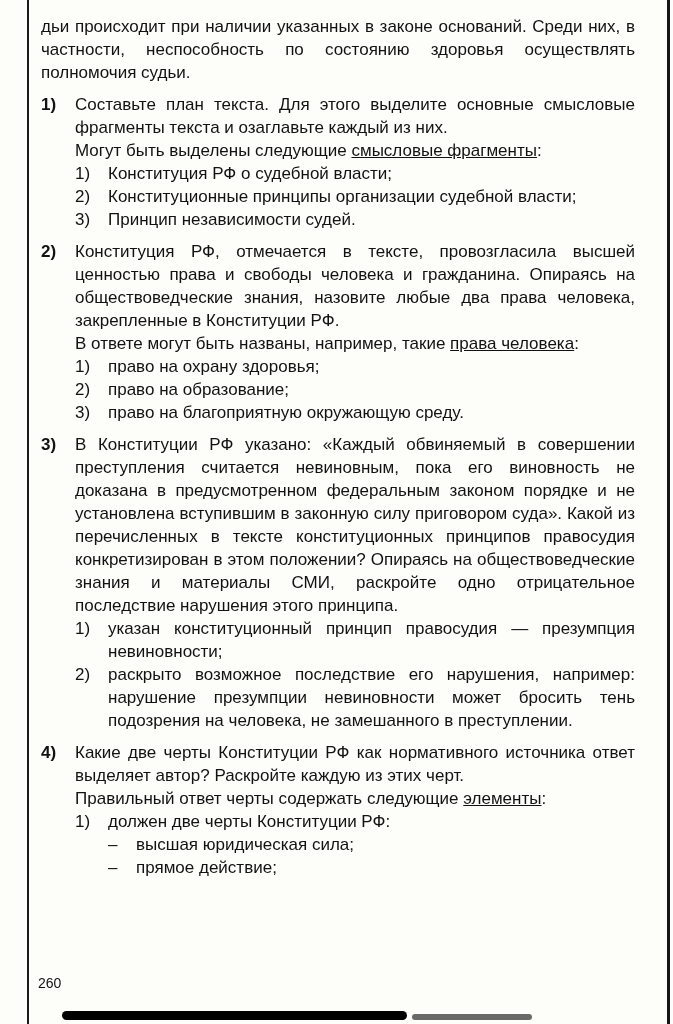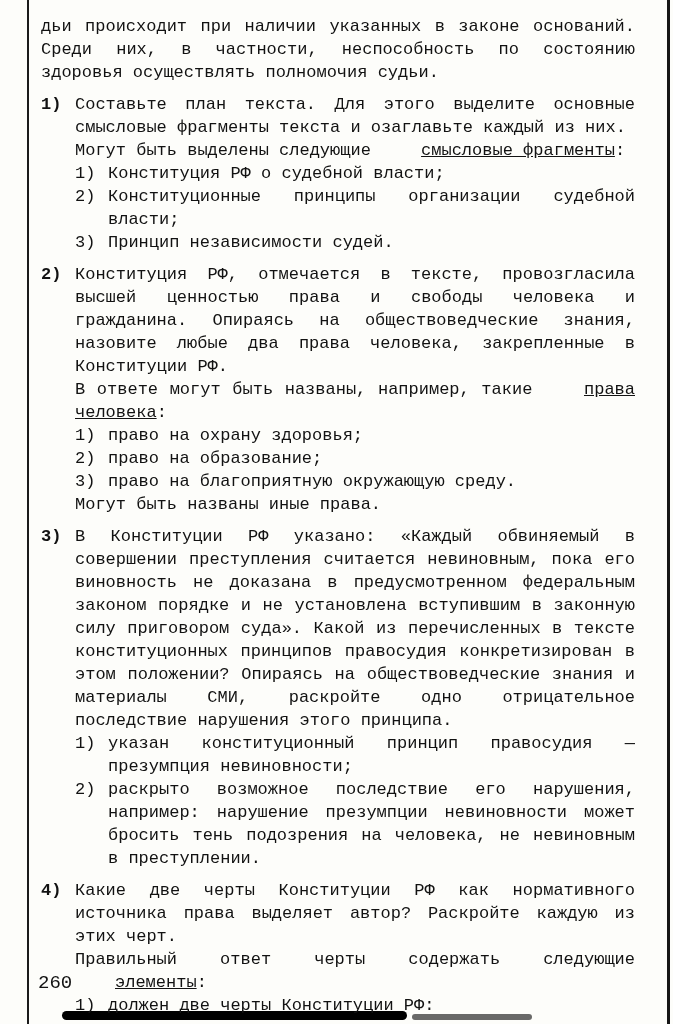--- a/index.html
+++ b/index.html
@@ -3,21 +3,21 @@
 <meta charset="utf-8">
 <style>
   * { margin: 0; padding: 0; box-sizing: border-box; }
   html, body { background: #ffffff; }
   .page {
     position: relative;
     width: 673px;
     height: 1024px;
     background: #fdfdfa;
     color: #121212;
-    font-family: Liberation Mono, monospace;
+    font-family: Liberation Sans, sans-serif;
     font-size: 17px;
     line-height: 23px;
     overflow: hidden;
     padding-left: 48px;
   }
   
   .edge-left {
     position: absolute; left: 27px; top: 0; width: 2px; height: 100%;
     background: #1b1b1b;
   }
@@ -48,25 +48,25 @@
   .qtext, .qlead, .qnote { text-align: justify; }
 
   .sub { display: flex; }
   .subnum { flex: 0 0 33px; }
   .subtext { flex: 1; min-width: 0; text-align: justify; }
 
   .dash { display: flex; margin-left: 33px; }
   .dashmark { flex: 0 0 28px; }
   .dashtext { flex: 1; min-width: 0; }
 
-  .u { text-decoration: underline; margin-left: 40px; }
+  .u { text-decoration: underline; }
 
   .page-number {
     position: absolute; left: 38px; top: 972px;
-    font-size: 19px;
+    font-size: 14px;
   }
 </style>
 </head>
 <body>
 
 <div class="page">
 
   <div class="edge-left"></div>
   <div class="edge-right"></div>
   <div class="bottom-blob"></div>
@@ -106,43 +106,42 @@
           <div class="subtext">право на охрану здоровья;</div>
         </div>
         <div class="sub">
           <div class="subnum">2)</div>
           <div class="subtext">право на образование;</div>
         </div>
         <div class="sub">
           <div class="subnum">3)</div>
           <div class="subtext">право на благоприятную окружающую среду.</div>
         </div>
-        <p class="qnote">Могут быть названы иные права.</p>
       </div>
     </div>
 
     <div class="question">
       <div class="qnum">3)</div>
       <div class="qbody">
         <p class="qtext">В Конституции РФ указано: «Каждый обвиняемый в совершении преступления считается невиновным, пока его виновность не доказана в предусмотренном федеральным законом порядке и не установлена вступившим в законную силу приговором суда». Какой из перечисленных в тексте конституционных принципов правосудия конкретизирован в этом положении? Опираясь на обществоведческие знания и материалы СМИ, раскройте одно отрицательное последствие нарушения этого принципа.</p>
         <div class="sub">
           <div class="subnum">1)</div>
           <div class="subtext">указан конституционный принцип правосудия — презумпция невиновности;</div>
         </div>
         <div class="sub">
           <div class="subnum">2)</div>
-          <div class="subtext">раскрыто возможное последствие его нарушения, например: нарушение презумпции невиновности может бросить тень подозрения на человека, не невиновным в преступлении.</div>
+          <div class="subtext">раскрыто возможное последствие его нарушения, например: нарушение презумпции невиновности может бросить тень подозрения на человека, не замешанного в преступлении.</div>
         </div>
       </div>
     </div>
 
     <div class="question">
       <div class="qnum">4)</div>
       <div class="qbody">
-        <p class="qtext">Какие две черты Конституции РФ как нормативного источника права выделяет автор? Раскройте каждую из этих черт.</p>
+        <p class="qtext">Какие две черты Конституции РФ как нормативного источника ответ выделяет автор? Раскройте каждую из этих черт.</p>
         <p class="qlead"><span>Правильный ответ черты содержать следующие </span><span class="u">элементы</span><span>:</span></p>
         <div class="sub">
           <div class="subnum">1)</div>
           <div class="subtext">должен две черты Конституции РФ:</div>
         </div>
         <div class="dash">
           <div class="dashmark">–</div>
           <div class="dashtext">высшая юридическая сила;</div>
         </div>
         <div class="dash">

